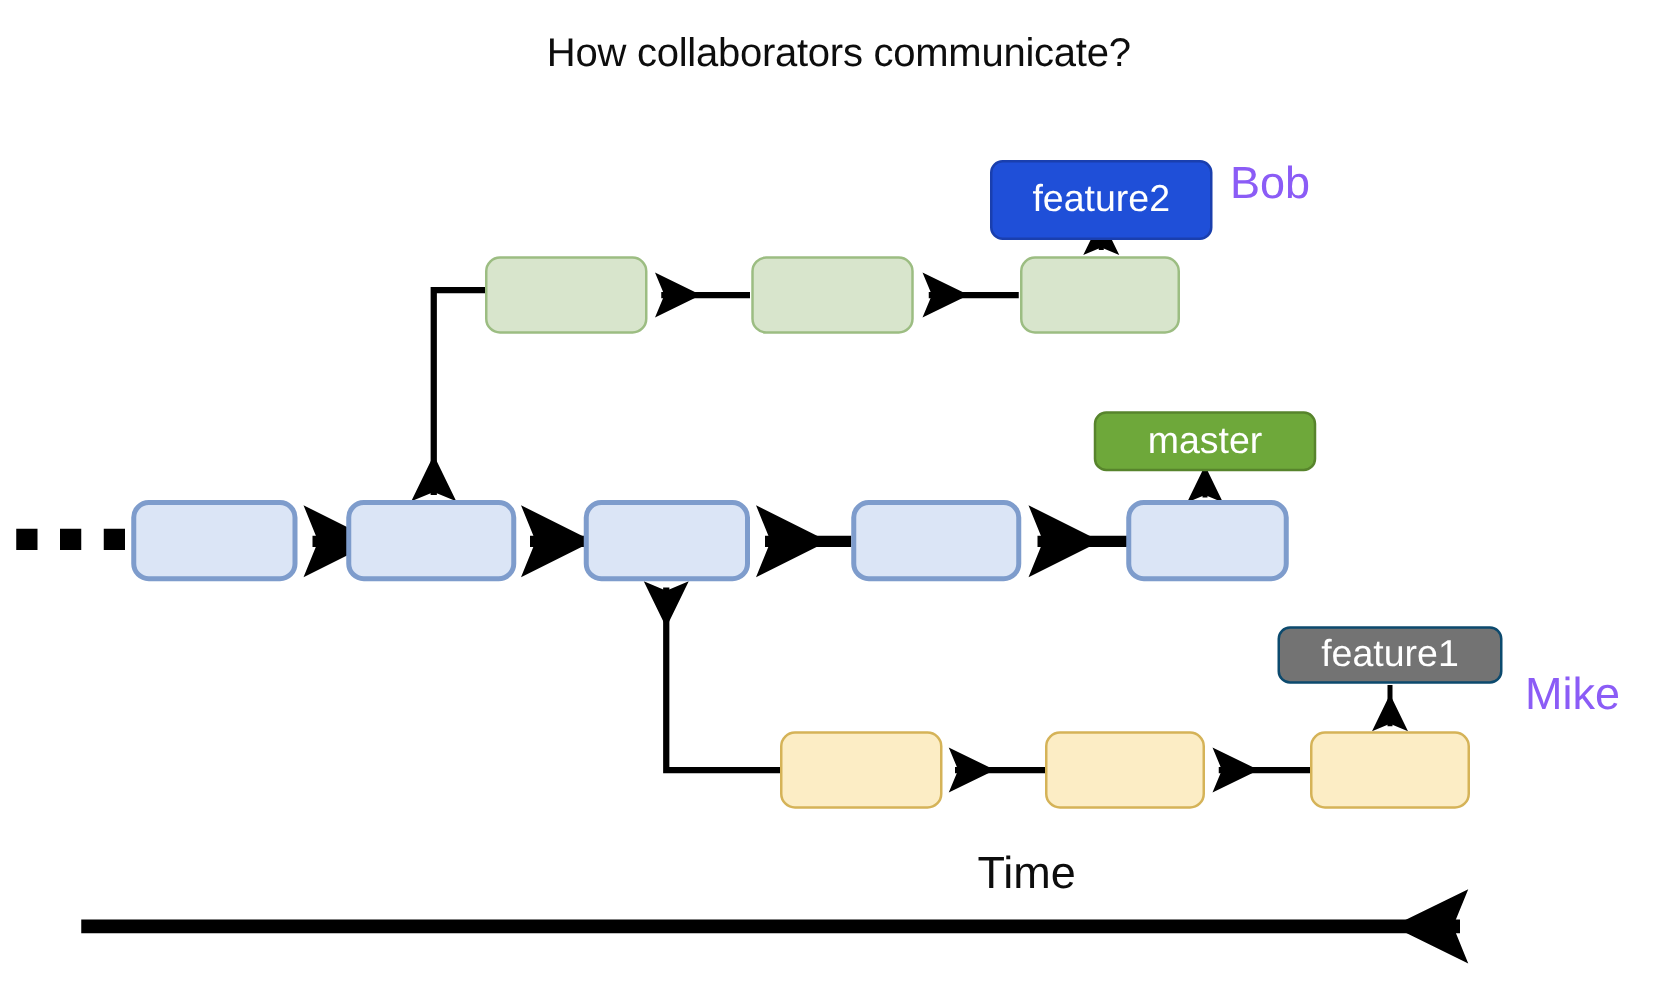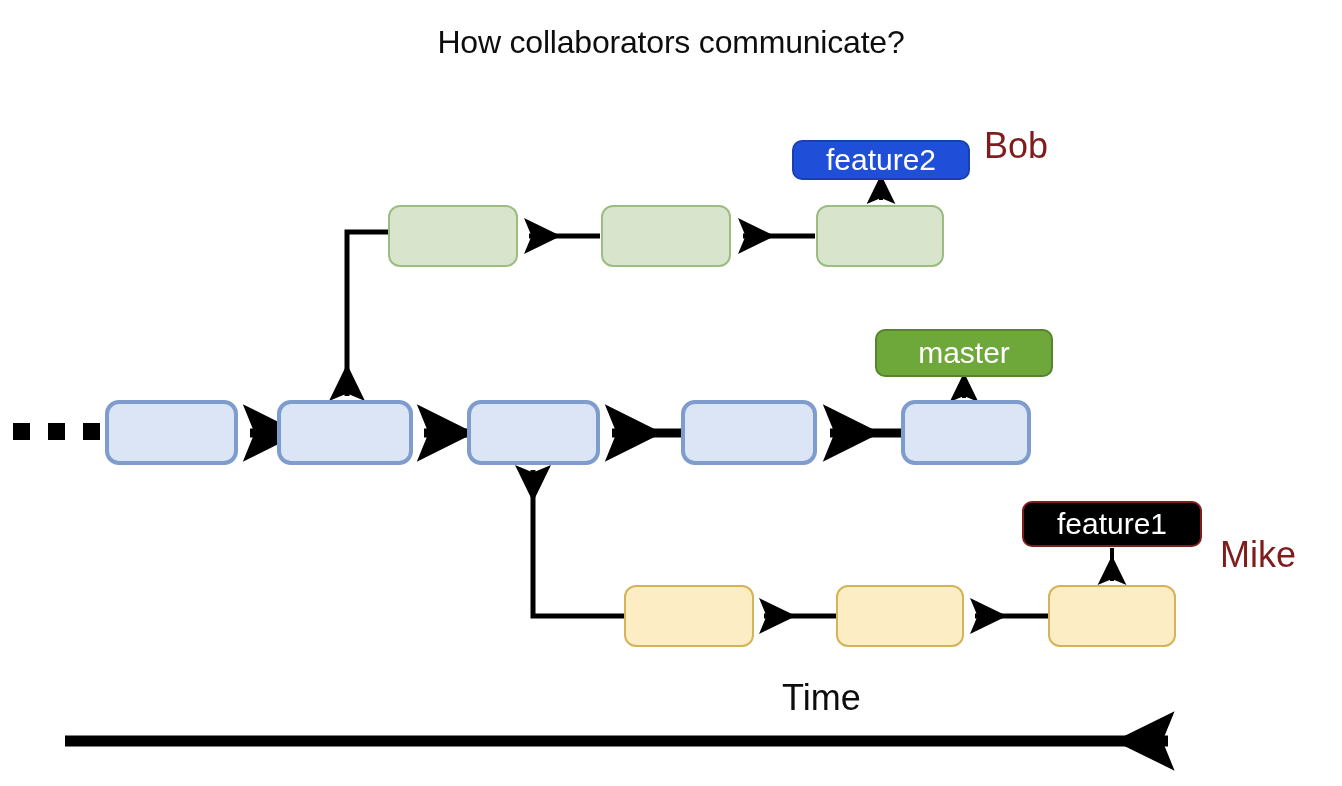--- a/index.html
+++ b/index.html
@@ -66,28 +66,28 @@
   .badge.master-badge {
     background: #6ea83a;
     border: 2px solid #57842c;
     margin-top: 11px;
   }
   .badge.feature2-badge {
     background: #1f4fd8;
     border: 2px solid #1a3fae;
   }
   .badge.feature1-badge {
-    background: #000000;
-    border: 2px solid #7f1d1d;
+    background: #737373;
+    border: 2px solid #0c4a6e;
   }
   .person-label {
     position: absolute;
     font-size: 36px;
     line-height: 40px;
-    color: #7f1d1d;
+    color: #8b5cf6;
     white-space: nowrap;
   }
   .time-label {
     position: absolute;
     font-size: 36px;
     line-height: 40px;
     color: #0d0d0d;
     white-space: nowrap;
   }
   .dot {
@@ -156,21 +156,21 @@
 <div class="node master" style="left:105px; top:400px; width:133px; height:65px;"></div>
 <div class="node master" style="left:277px; top:400px; width:136px; height:65px;"></div>
 <div class="node master" style="left:467px; top:400px; width:133px; height:65px;"></div>
 <div class="node master" style="left:681px; top:400px; width:136px; height:65px;"></div>
 <div class="node master" style="left:901px; top:400px; width:130px; height:65px;"></div>
 
 <div class="node yellow" style="left:624px; top:585px; width:130px; height:62px;"></div>
 <div class="node yellow" style="left:836px; top:585px; width:128px; height:62px;"></div>
 <div class="node yellow" style="left:1048px; top:585px; width:128px; height:62px;"></div>
 
-<div class="badge feature2-badge" style="left:792px; top:140px; width:178px; height:40px;">
+<div class="badge feature2-badge" style="left:792px; top:128px; width:178px; height:64px;">
   <span>feature2</span>
 </div>
 <div class="person-label" style="left:984px; top:126px;">Bob</div>
 
 <div class="badge master-badge" style="left:875px; top:318px; width:178px; height:48px;">
   <span>master</span>
 </div>
 
 <div class="badge feature1-badge" style="left:1022px; top:501px; width:180px; height:46px;">
   <span>feature1</span>

